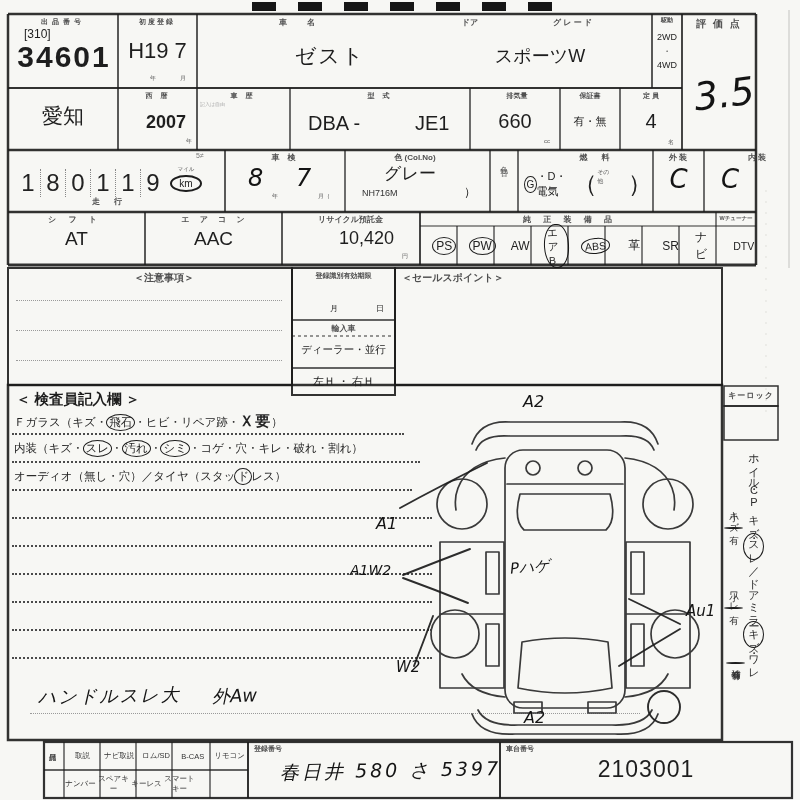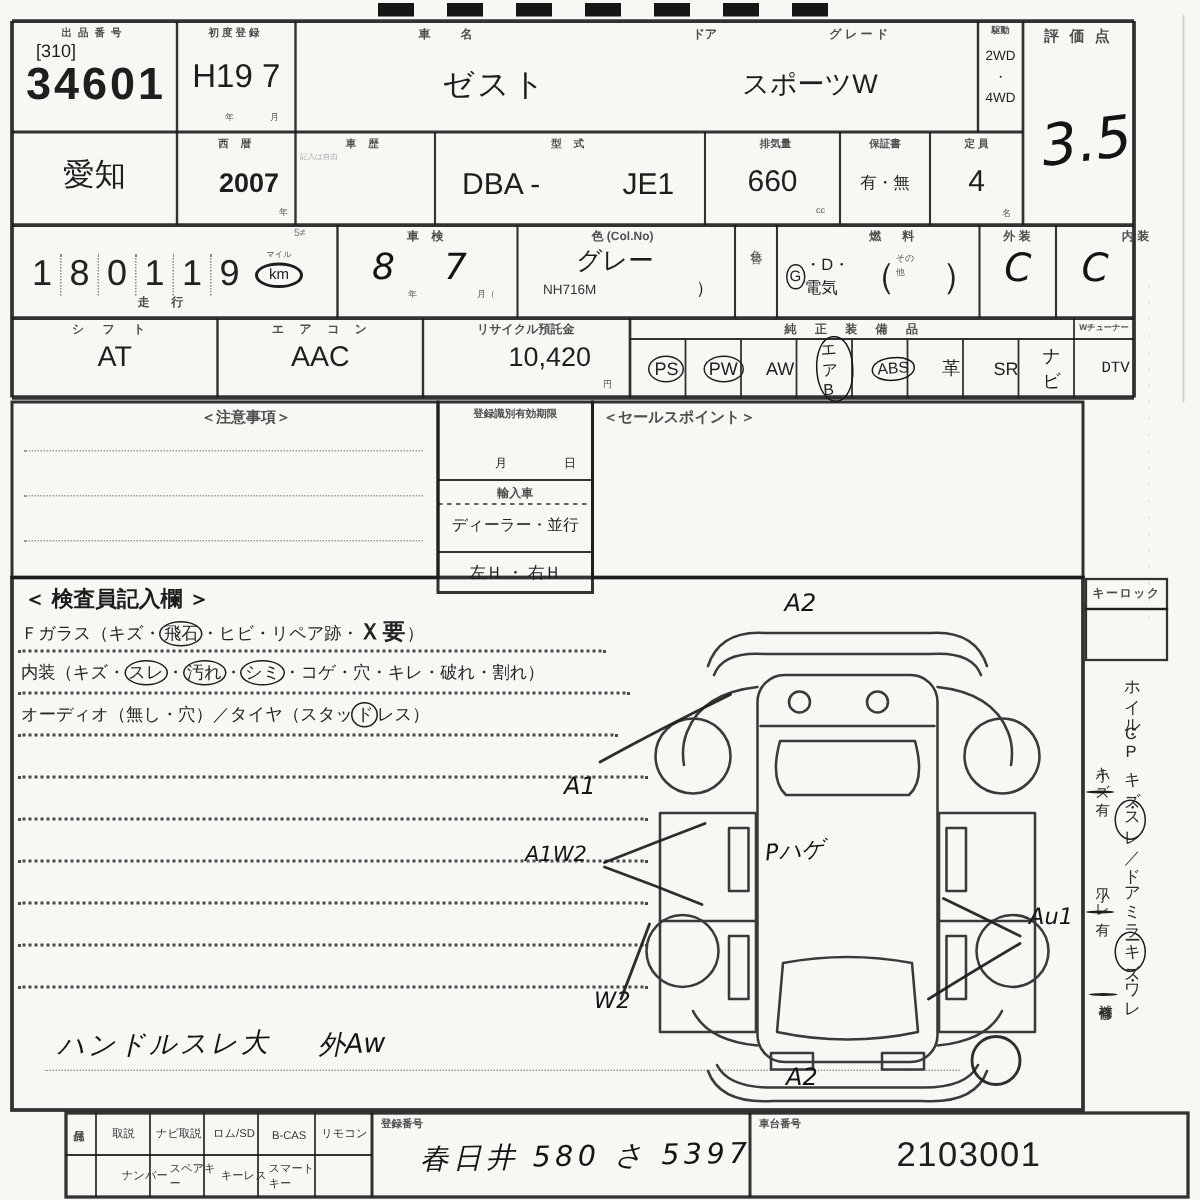--- a/index.html
+++ b/index.html
@@ -213,21 +213,21 @@
     <div class="eqcell">
       <span>革</span>
     </div>
     <div class="eqcell">
       <span>SR</span>
     </div>
     <div class="eqcell">
       <span>ナビ</span>
     </div>
     <div class="eqcell">
-      <span style="font-size: 10.5px; font-family: Liberation Mono, monospace;">DTV</span>
+      <span style="font-size: 10.5px;">DTV</span>
     </div>
   </div>
 
 <div class="abs hdr" style="left:8px;top:271px;width:312px;font-size:10px;">＜注意事項＞</div>
 <div class="abs dots-light" style="left:16px;top:300px;width:266px;"></div>
 <div class="abs dots-light" style="left:16px;top:330px;width:266px;"></div>
 <div class="abs dots-light" style="left:16px;top:360px;width:266px;"></div>
 
 <div class="abs hdr" style="left:294px;top:271px;width:99px;font-size:7px;">登録識別有効期限</div>
 <div class="abs val" style="left:330px;top:303px;font-size:8px;">月</div>
@@ -328,21 +328,21 @@
 <div class="abs vert" style="left:727px;top:662px;height:58px;font-size:9.5px;color:#2a2a2a;"><span>補</span><span class="circ">修有</span></div>
 
 <div class="abs vert" style="left:47px;top:748px;height:46px;font-size:7.5px;color:#444;">付属品</div>
 <div class="abs accrow" style="left:64px;top:742px;width:184px;height:28px;" id="acc-row-1">
     <div class="acccell">取説</div>
     <div class="acccell">ナビ取説</div>
     <div class="acccell">ロム/SD</div>
     <div class="acccell">B-CAS</div>
     <div class="acccell">リモコン</div>
   </div>
-<div class="abs accrow" style="left:80px;top:770px;width:165px;height:28px;" id="acc-row-2">
+<div class="abs accrow" style="left:64px;top:770px;width:165px;height:28px;text-align:center;" id="acc-row-2">
     <div class="acccell">ナンバー</div>
     <div class="acccell">スペアキー</div>
     <div class="acccell">キーレス</div>
     <div class="acccell">スマートキー</div>
     <div class="acccell"></div>
   </div>
 <div class="abs hdr" style="left:254px;top:744px;width:60px;font-size:7px;text-align:left;">登録番号</div>
 <div class="abs hand" style="left:280px;top:758px;font-size:19px;letter-spacing:3px;transform:rotate(-1deg);">春日井 580 さ 5397</div>
 <div class="abs hdr" style="left:506px;top:744px;width:60px;font-size:7px;text-align:left;">車台番号</div>
 <div class="abs val" style="left:500px;top:756px;width:292px;text-align:center;font-size:23px;letter-spacing:1px;">2103001</div>

